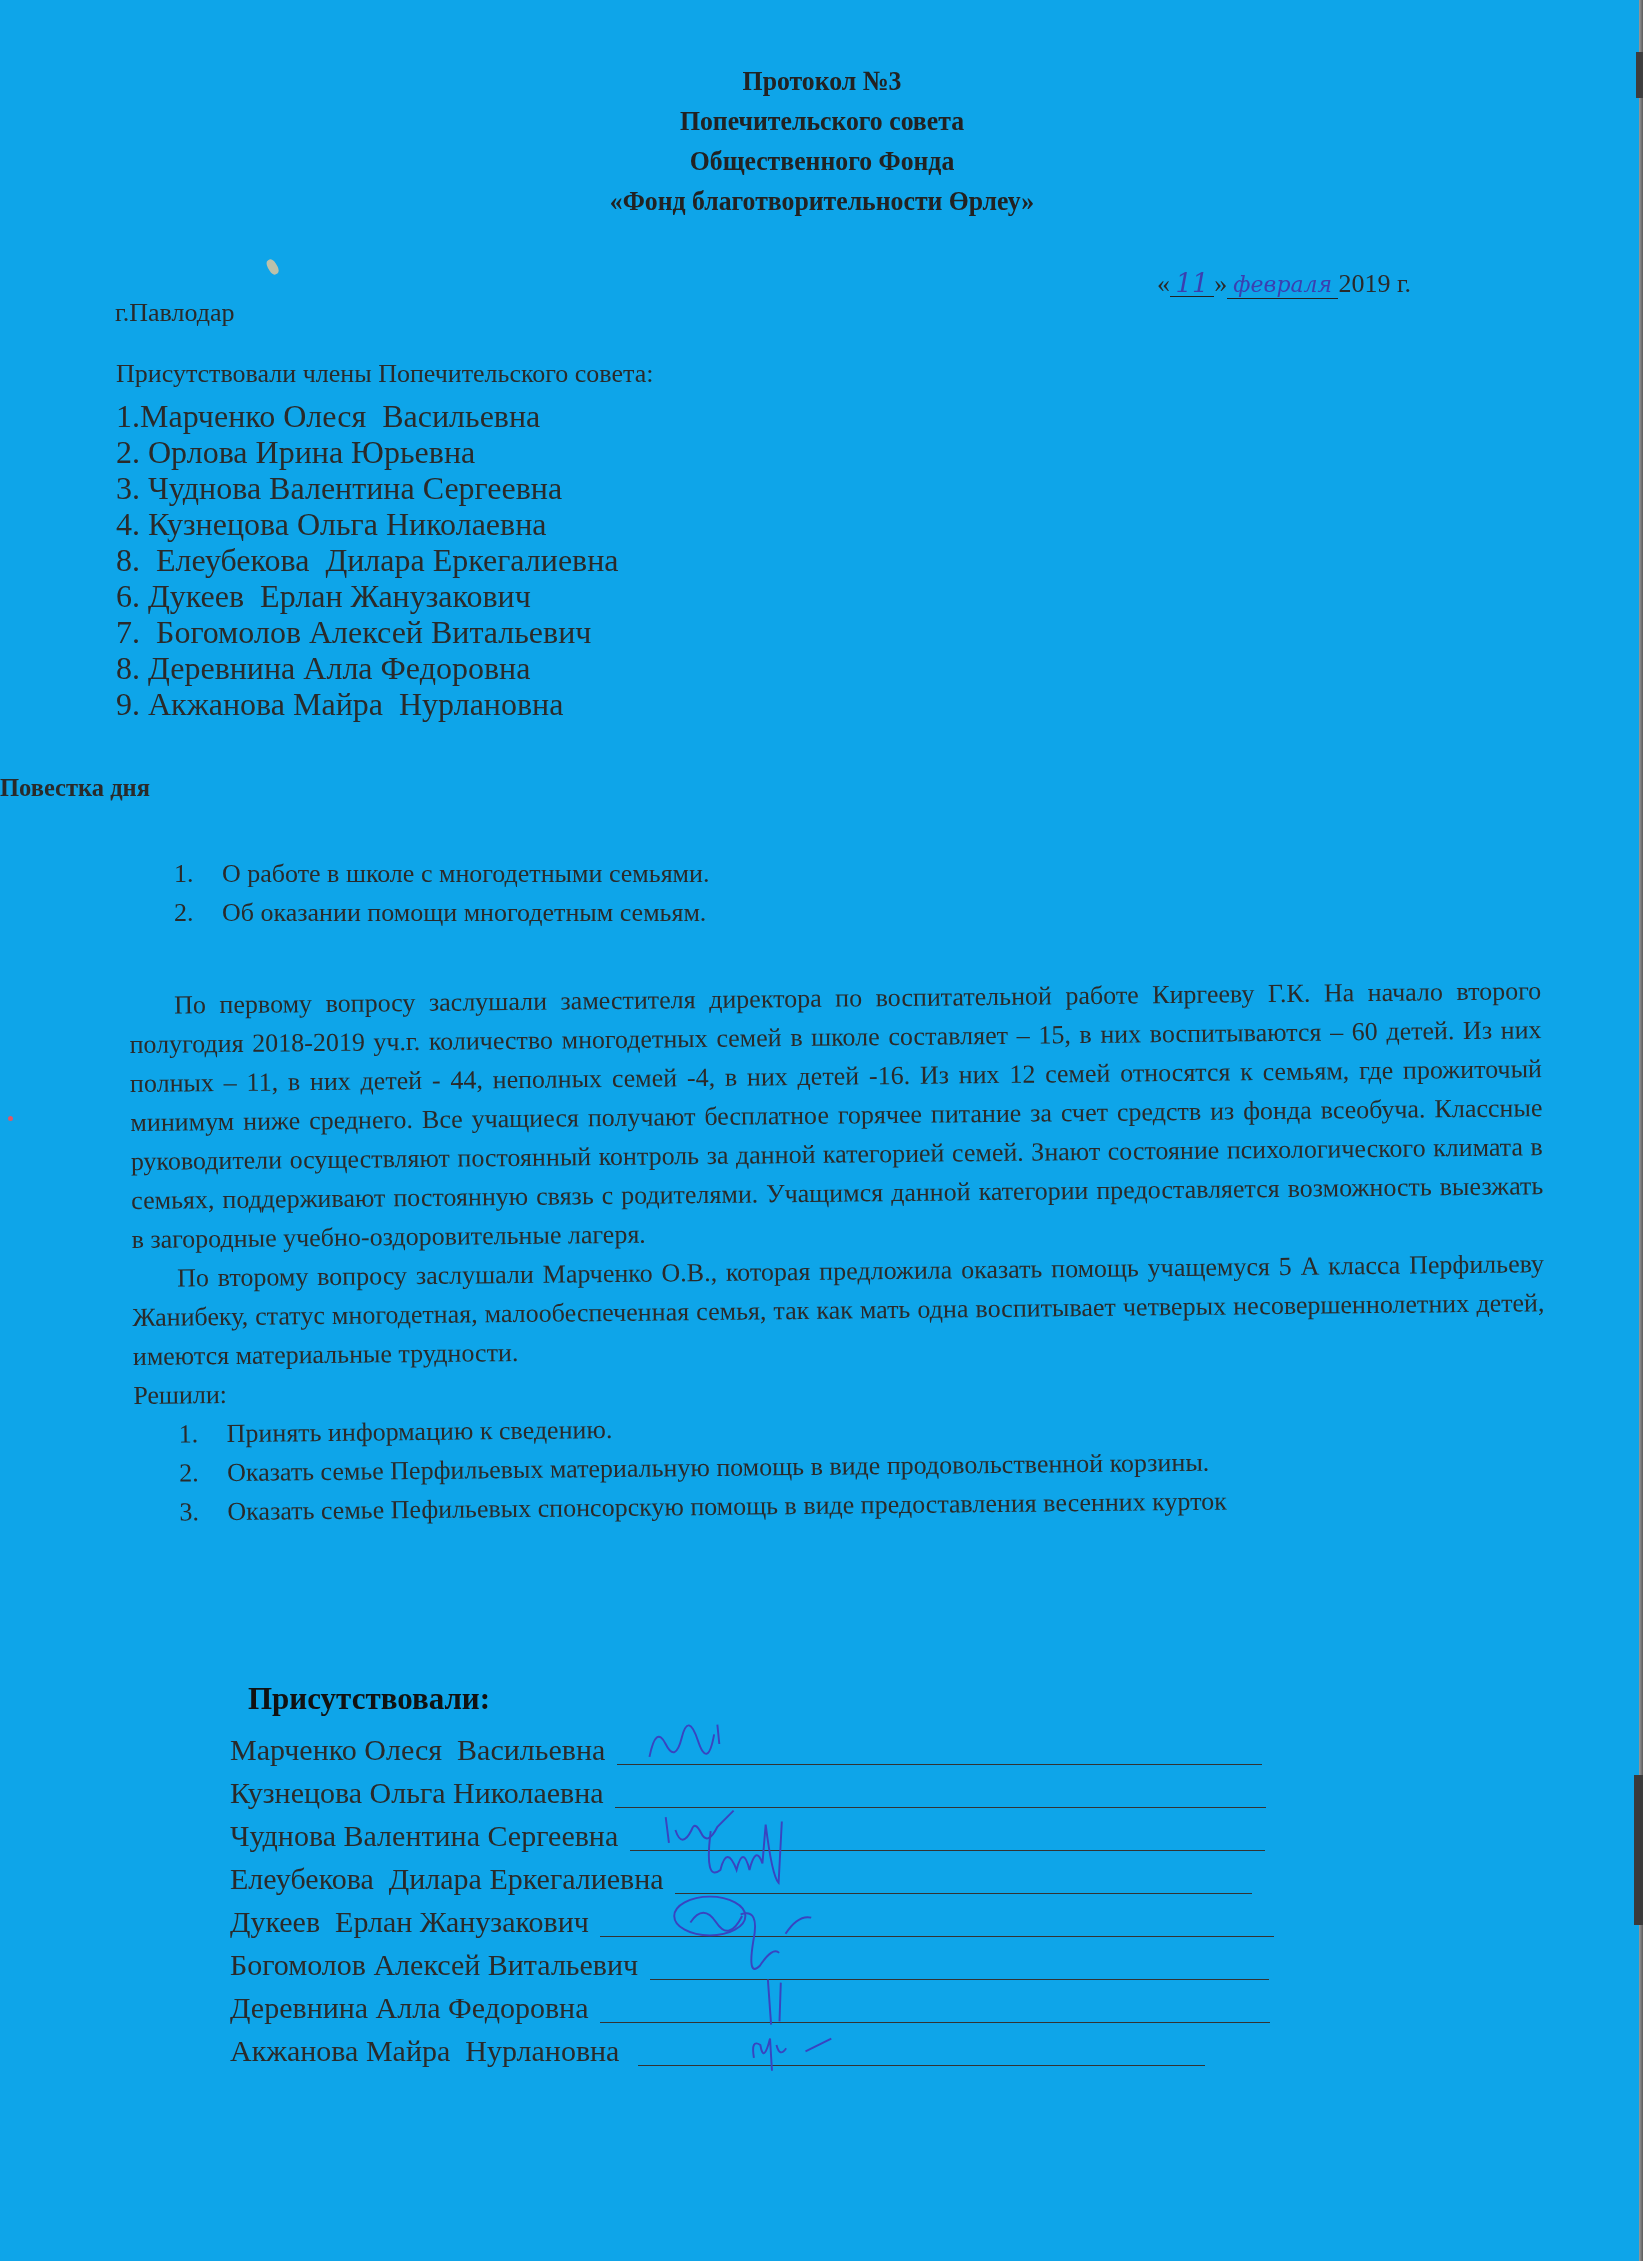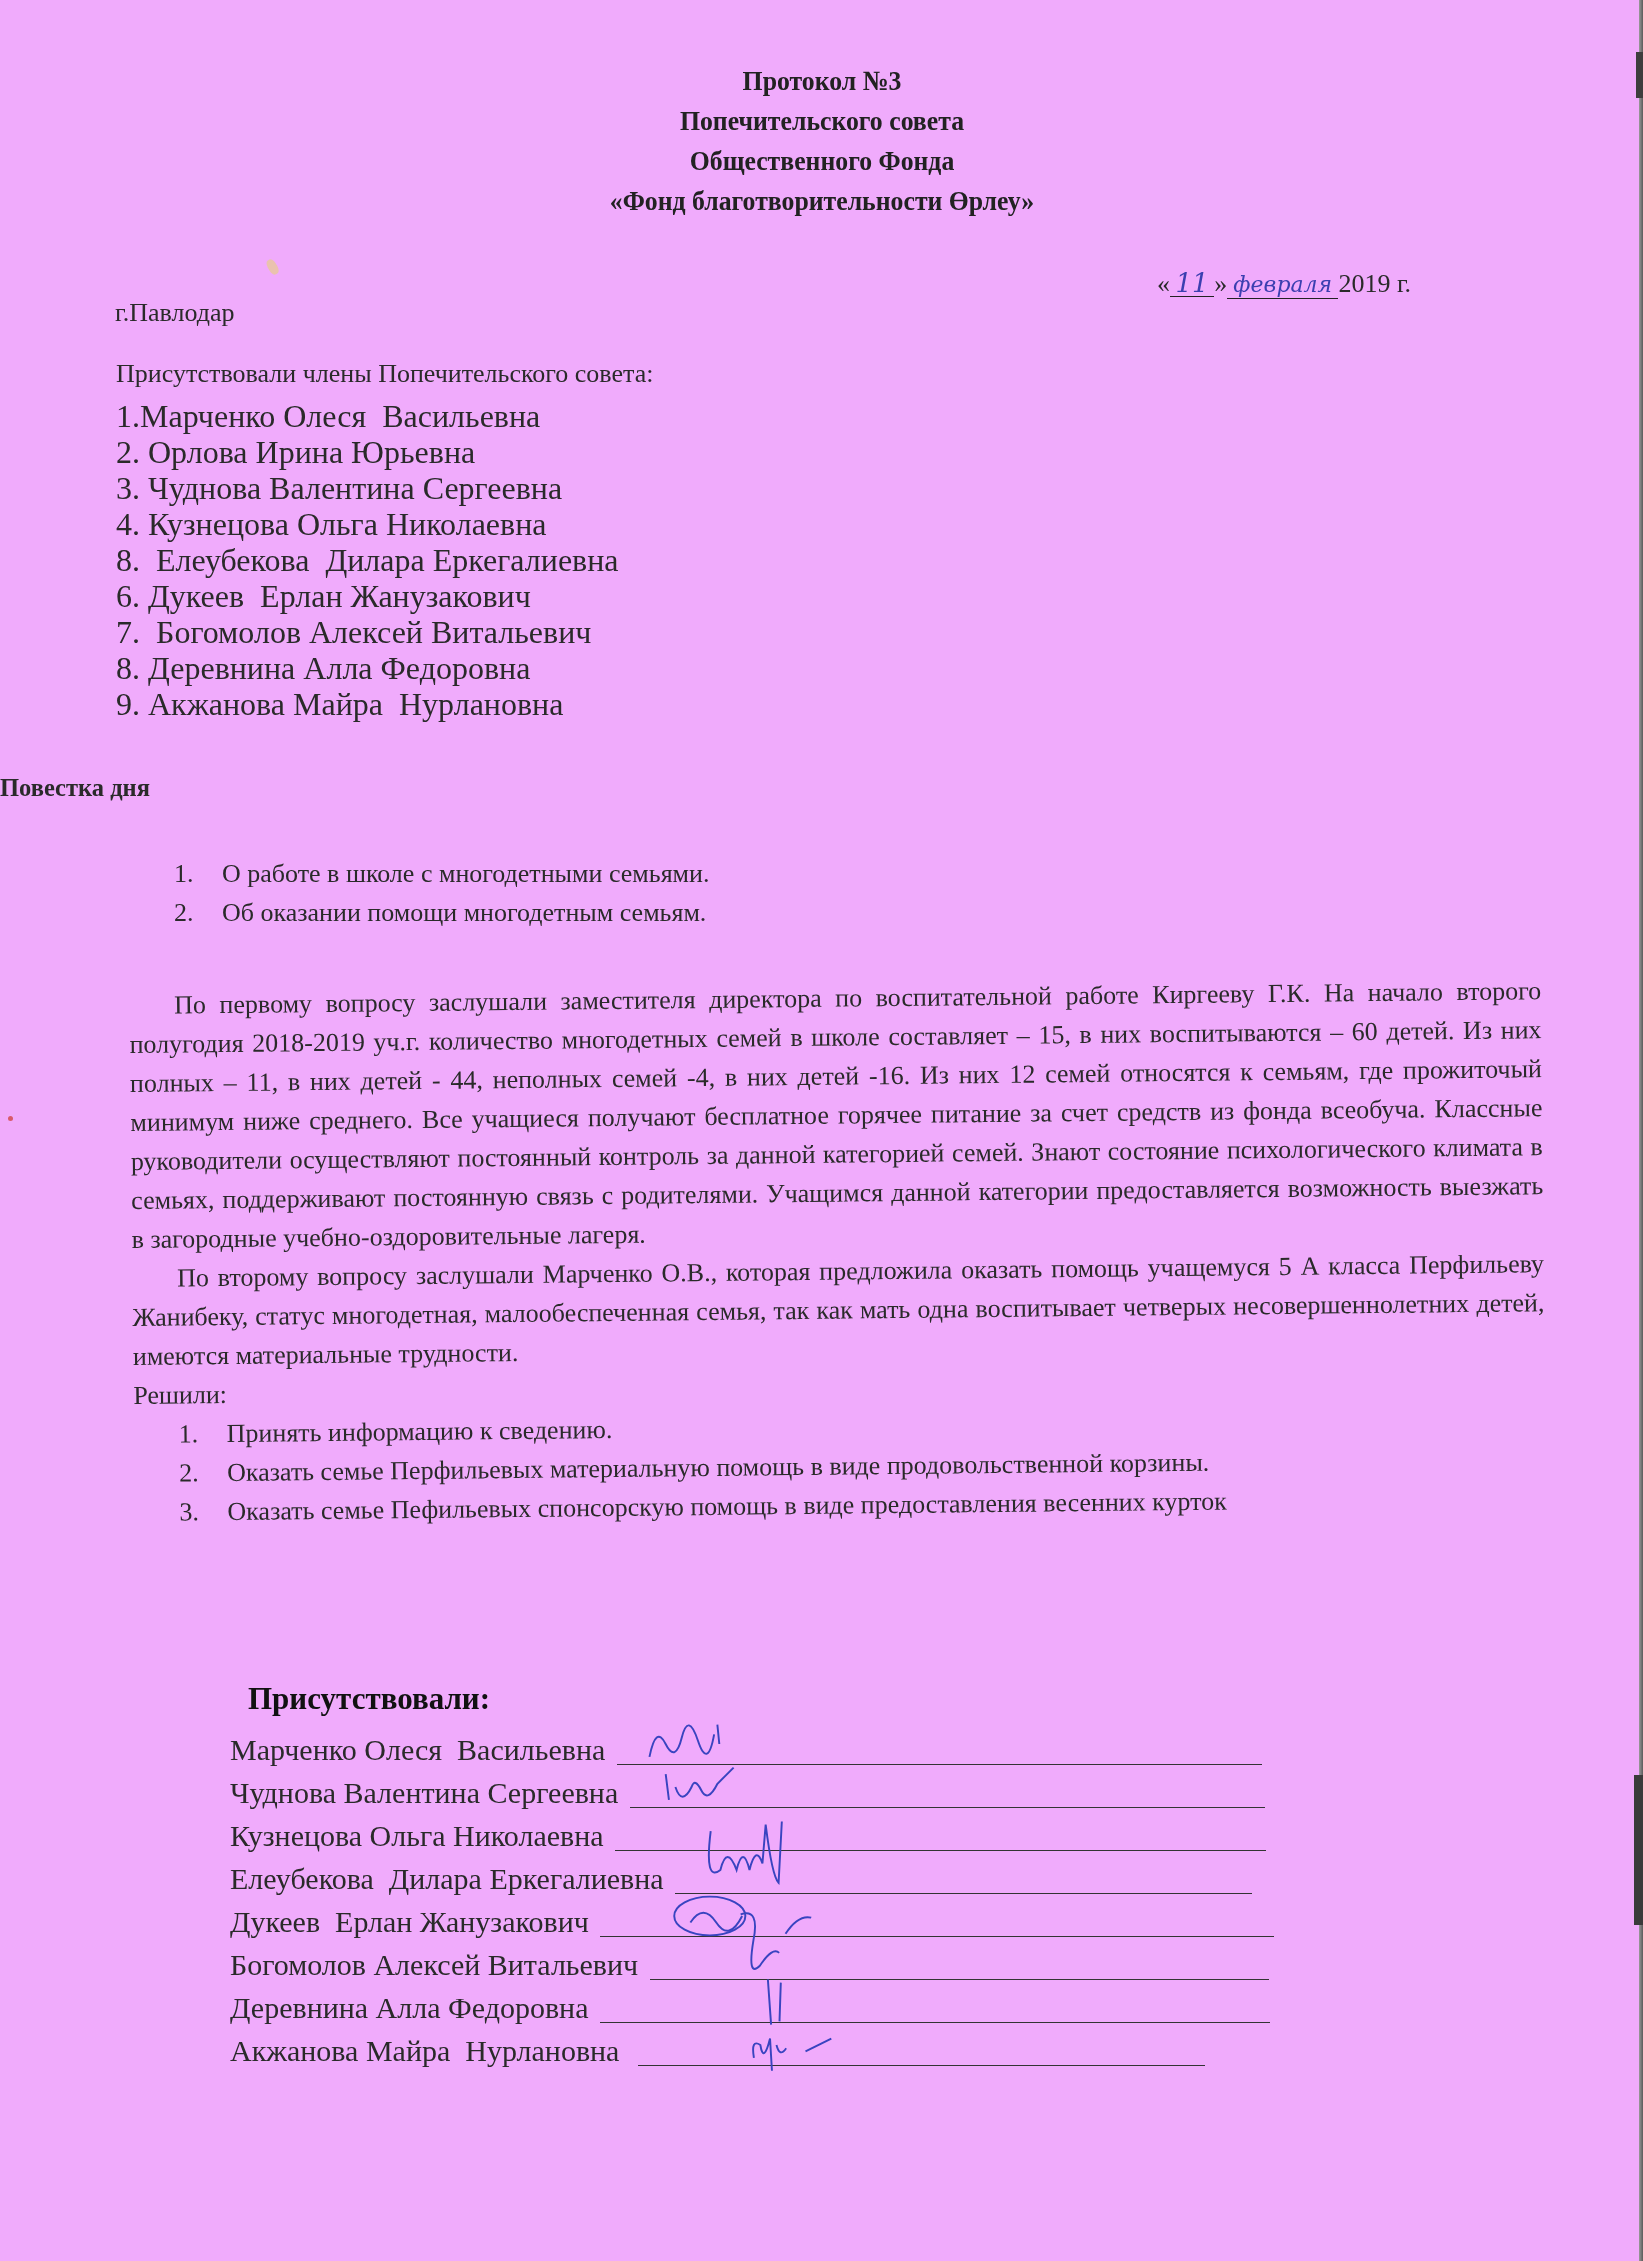--- a/index.html
+++ b/index.html
@@ -12,21 +12,21 @@
       height: 2261px;
       position: relative;
       overflow: hidden;
       font-family: "Liberation Serif", "DejaVu Serif", serif;
       color: #2a2a2a;
     }
     .page {
       position: absolute;
       left: 0; top: 0;
       width: 1644px; height: 2261px;
-      background: #f0abfc;
+      background: #0ea5e9;
     }
     
     .scan-edge {
       position: absolute;
       right: 0; top: 0;
       width: 5.2px; height: 2261px;
       background: linear-gradient(to right, #9a9a9a, #4a4a4a);
     }
     .scan-edge-seg1 {
       position: absolute;
@@ -245,24 +245,24 @@
       <li><span class="num">2.</span><span>Оказать семье Перфильевых материальную помощь в виде продовольственной корзины.</span></li>
       <li><span class="num">3.</span><span>Оказать семье Пефильевых спонсорскую помощь  в виде предоставления весенних  курток</span></li>
     </ol>
   </div>
 
   <div class="sign-heading">Присутствовали:</div>
   <ul class="sign-list">
     <li class="sign-row"><span>Марченко Олеся  Васильевна </span><span class="line" style="width:645px"><svg class="signature" viewBox="0 0 150 80">
             <path d="M10 60 Q20 10 35 40 T60 30 T85 35 T110 25 M115 10 L118 40"></path>
           </svg></span></li>
+    <li class="sign-row"><span>Кузнецова Ольга Николаевна </span><span class="line" style="width:651px"></span></li>
     <li class="sign-row"><span>Чуднова Валентина Сергеевна </span><span class="line" style="width:635px"><svg class="signature" viewBox="0 0 150 80">
             <path d="M15 20 L20 60 M30 40 Q40 70 55 40 Q60 25 70 45 T95 35 L120 10"></path>
           </svg></span></li>
-    <li class="sign-row"><span>Кузнецова Ольга Николаевна </span><span class="line" style="width:651px"></span></li>
     <li class="sign-row"><span>Елеубекова  Дилара Еркегалиевна </span><span class="line" style="width:577px"><svg class="signature" viewBox="0 0 150 120" style="height:84px">
             <path d="M15 20 Q5 100 30 80 Q40 40 55 80 Q65 40 75 80 Q85 40 95 70 L100 10 Q110 90 120 100 L125 5"></path>
           </svg></span></li>
     <li class="sign-row"><span>Дукеев  Ерлан Жанузакович </span><span class="line" style="width:674px"><svg class="signature" viewBox="0 0 150 80" style="left:71px">
             <ellipse cx="60" cy="40" rx="55" ry="30" fill="none" stroke="#3944c0" stroke-width="3"></ellipse>
             <path d="M30 50 Q50 20 70 50 T110 40"></path>
           </svg></span></li>
     <li class="sign-row"><span>Богомолов Алексей Витальевич </span><span class="line" style="width:619px"><svg class="signature" viewBox="0 0 150 120" style="height:77px;left:71px">
             <path d="M30 10 Q60 0 50 50 Q40 110 60 90 Q80 60 90 70 M100 40 Q120 10 140 15"></path>
           </svg></span></li>

